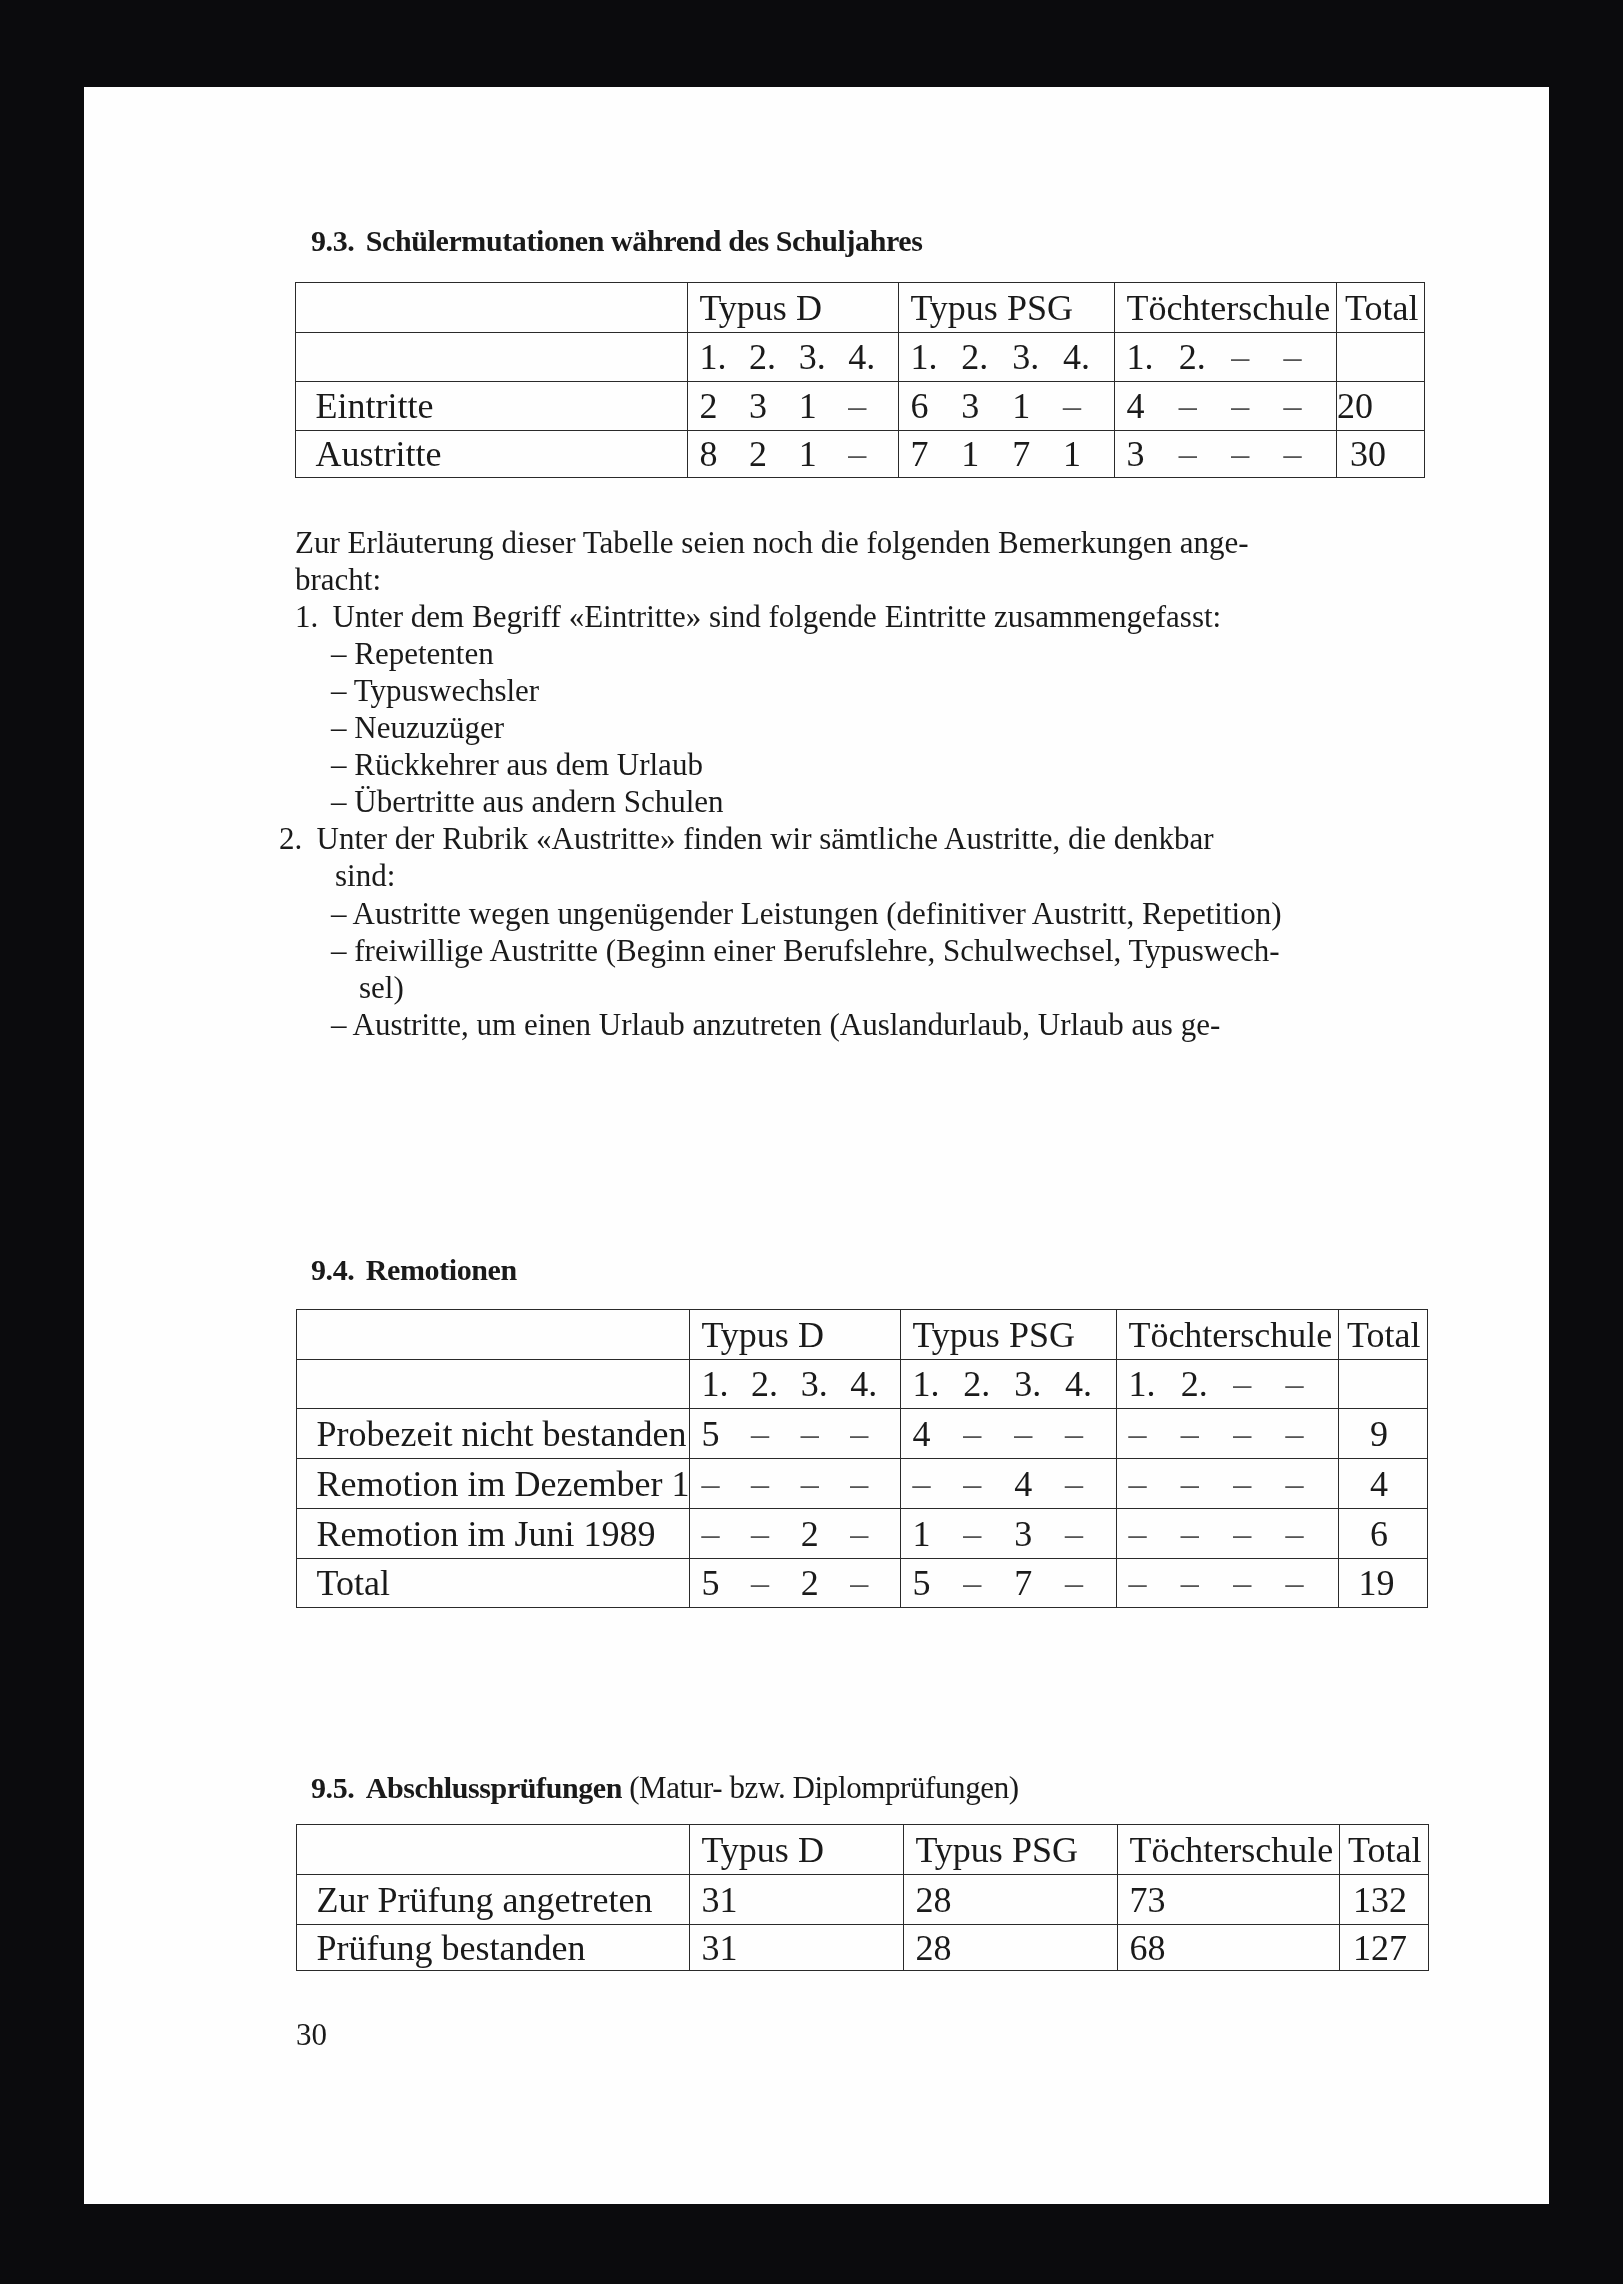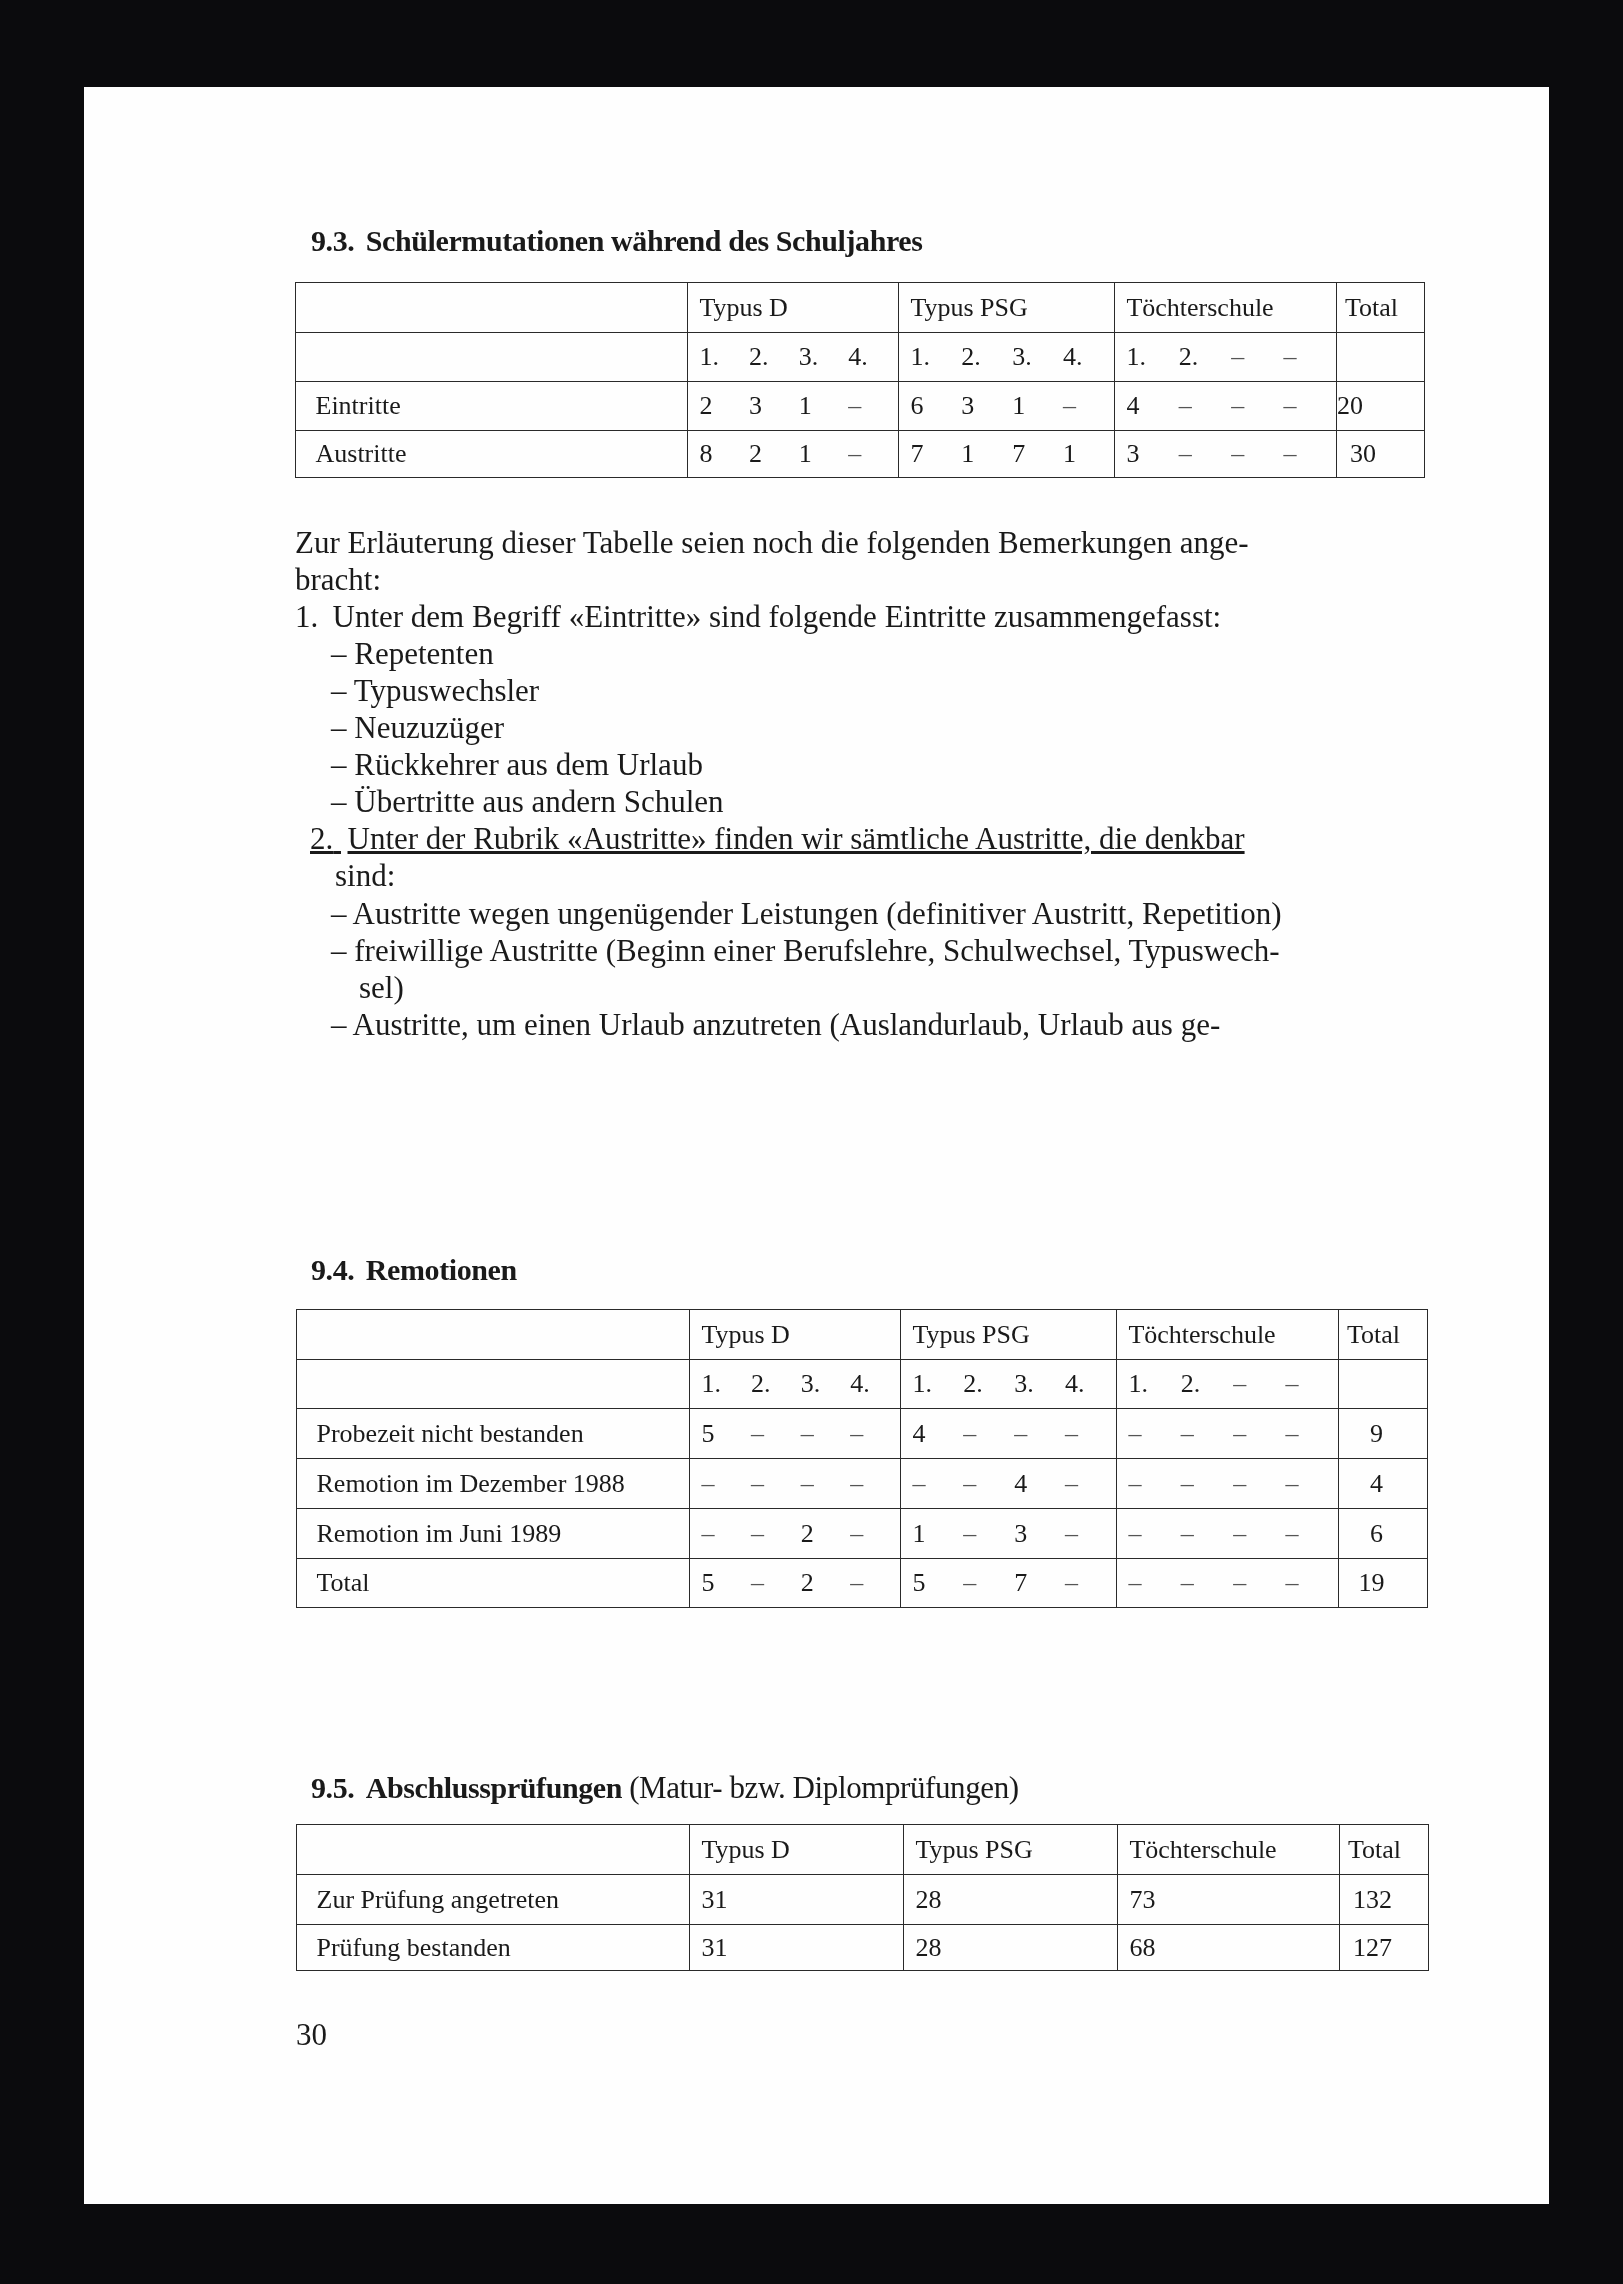--- a/index.html
+++ b/index.html
@@ -29,21 +29,21 @@
   .heading .normal { font-weight: normal; }
   .body-text {
     font-size: 31px;
     line-height: 37px;
     white-space: nowrap;
   }
   table.stats {
     position: absolute;
     border-collapse: collapse;
     table-layout: fixed;
-    font-size: 26px;
+    font-size: 36px;
   }
   table.stats td {
     border: 1.6px solid #2a2a2a;
     padding: 0 0 0 11.4px;
     vertical-align: middle;
     white-space: nowrap;
     overflow: hidden;
   }
   table.stats td.label { padding-left: 19.5px; }
   .sub { display: flex; }
@@ -173,21 +173,21 @@
   <span style="margin-left:6.5px">Unter dem Begriff «Eintritte» sind folgende Eintritte zusammengefasst:</span>
 </div>
 <div class="abs body-text" style="left:331px; top:635px;">
   <div>– Repetenten</div>
   <div>– Typuswechsler</div>
   <div>– Neuzuzüger</div>
   <div>– Rückkehrer aus dem Urlaub</div>
   <div>– Übertritte aus andern Schulen</div>
 </div>
 
-<div class="abs body-text" style="left:310px; top:820px;text-decoration:underline;">
+<div class="abs body-text" style="left:279px; top:820px;">
   <span>2.</span>
   <span style="margin-left:6.5px">Unter der Rubrik «Austritte» finden wir sämtliche Austritte, die denkbar</span>
 </div>
 <div class="abs body-text" style="left:335px; top:857px;">sind:</div>
 <div class="abs body-text" style="left:331px; top:895px;">
   <div>– Austritte wegen ungenügender Leistungen (definitiver Austritt, Repetition)</div>
   <div>– freiwillige Austritte (Beginn einer Berufslehre, Schulwechsel, Typuswech-</div>
   <div style="padding-left:28px">sel)</div>
   <div>– Austritte, um einen Urlaub anzutreten (Auslandurlaub, Urlaub aus ge-</div>
 </div>

